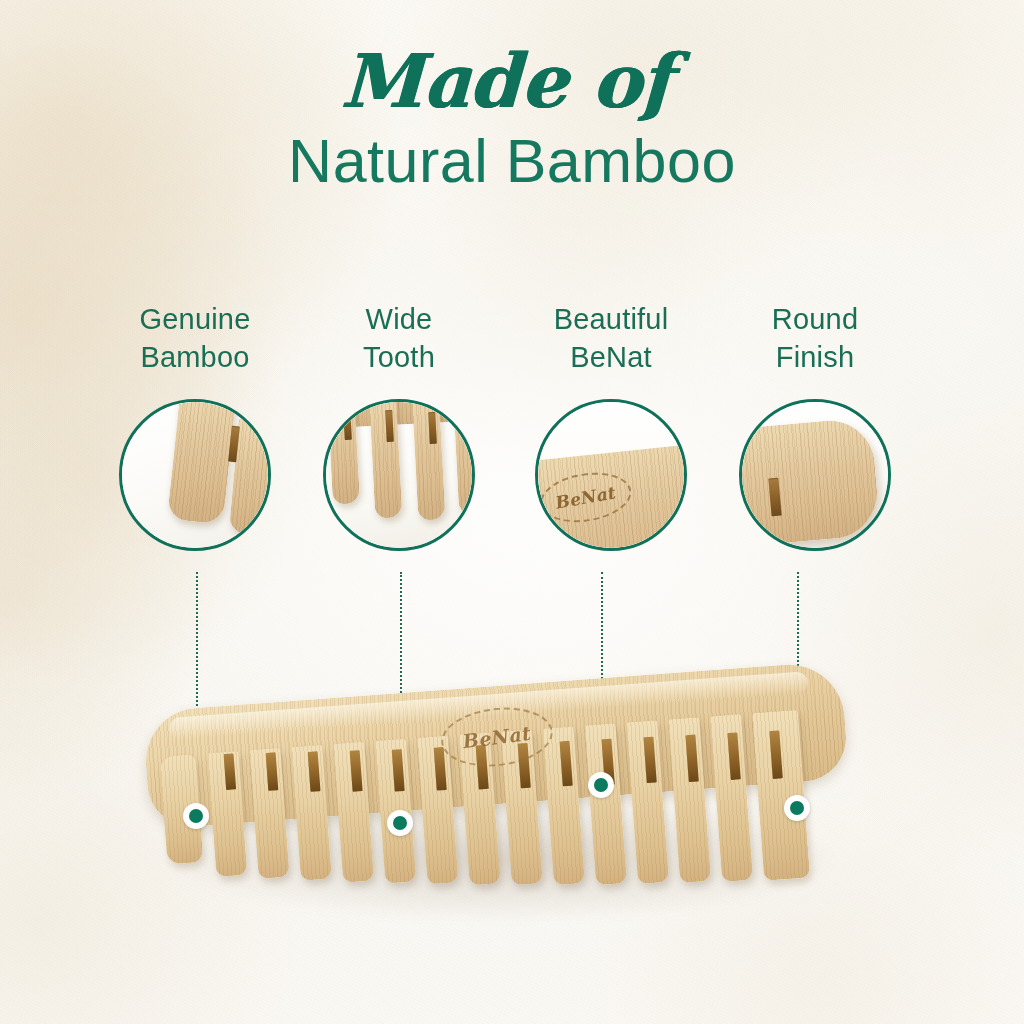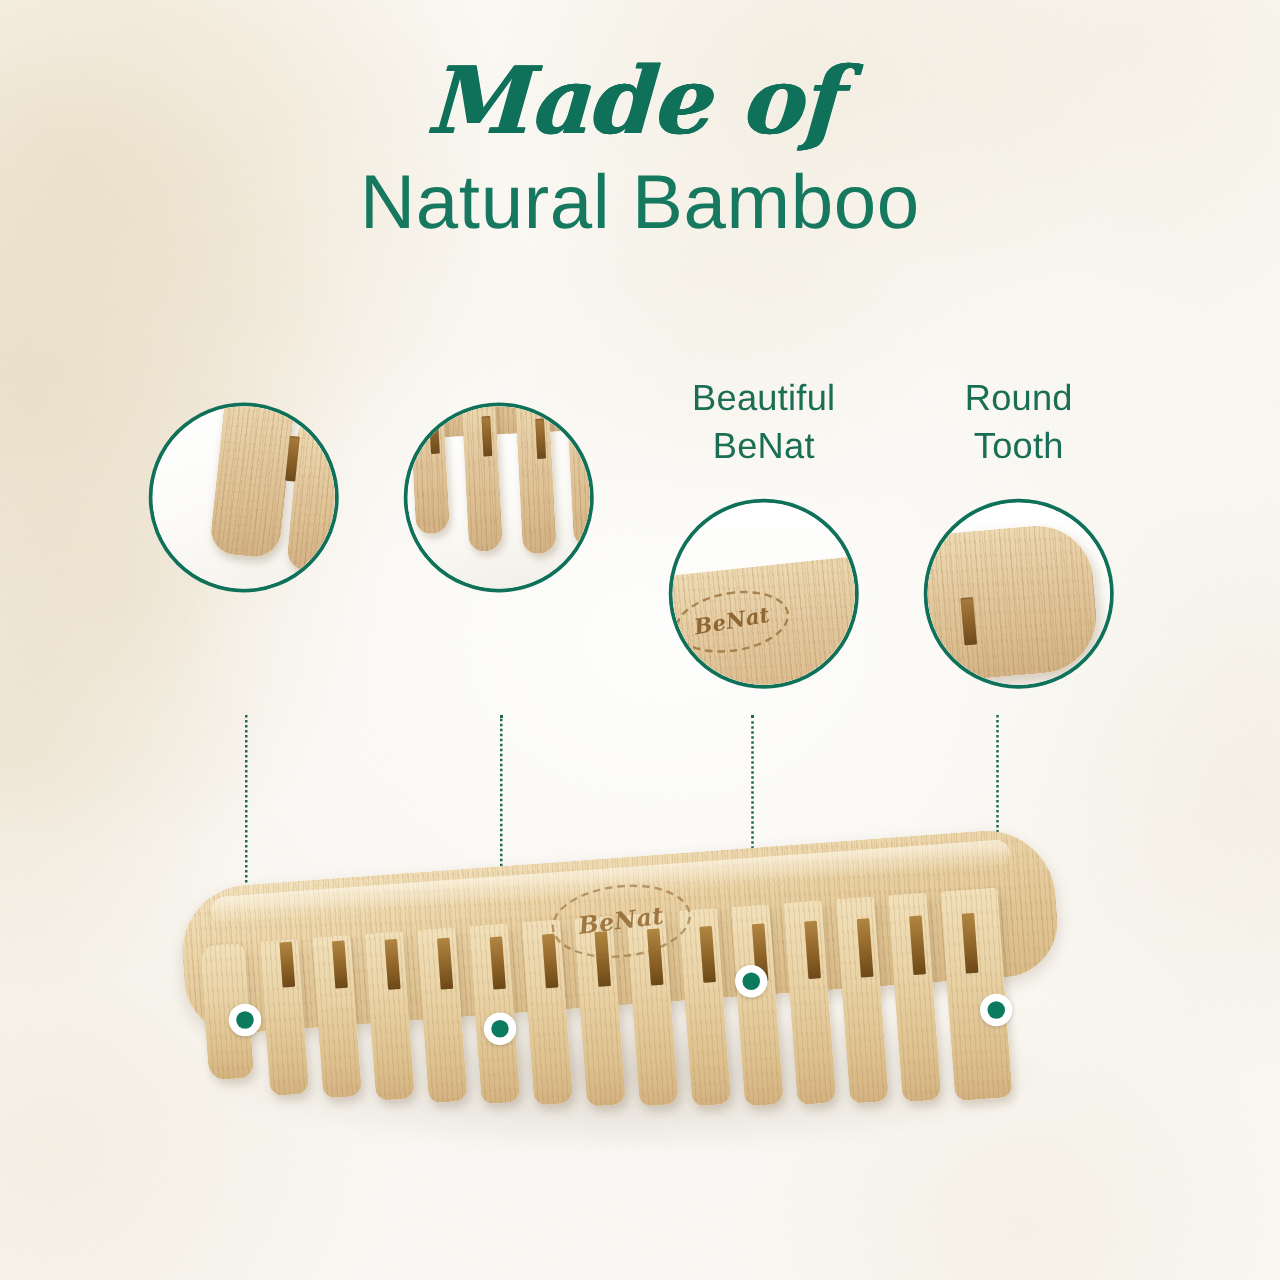--- a/index.html
+++ b/index.html
@@ -235,33 +235,37 @@
   <div class="bg-soft"></div>
 
   <div class="headline">
     <div class="title-script">Made of</div>
     <div class="title-thin">Natural Bamboo</div>
   </div>
 
   <div class="features">
 
     <div class="feature f0">
+      <div class="f-label">Genuine
+Bamboo</div>
       <div class="circle-wrap">
         <div class="circle">
           <div class="inner">
             <div class="c1-bg"></div>
             <div class="c1-tooth-a bamboo"></div>
             <div class="c1-tooth-b bamboo"></div>
             <div class="slot c1-slot"></div>
           </div>
         </div>
       </div>
     </div>
 
     <div class="feature f1">
+      <div class="f-label">Wide
+Tooth</div>
       <div class="circle-wrap">
         <div class="circle">
           <div class="inner">
             <div class="c2-bg"></div>
             <div class="c2-top bamboo"></div>
             <div class="c2-tooth c2-t0 bamboo"></div>
             <div class="c2-tooth c2-t1 bamboo"></div>
             <div class="c2-tooth c2-t2 bamboo"></div>
             <div class="c2-tooth c2-t3 bamboo"></div>
             <div class="slot c2-s" style="left:18px;top:6px;"></div>
@@ -287,21 +291,21 @@
               </div>
 
             </div>
           </div>
         </div>
       </div>
     </div>
 
     <div class="feature f3">
       <div class="f-label">Round
-Tooth</div>
+Finish</div>
       <div class="circle-wrap">
         <div class="circle">
           <div class="inner">
             <div class="c4-bg"></div>
             <div class="c4-body bamboo"></div>
             <div class="slot c4-slot"></div>
           </div>
         </div>
       </div>
     </div>

